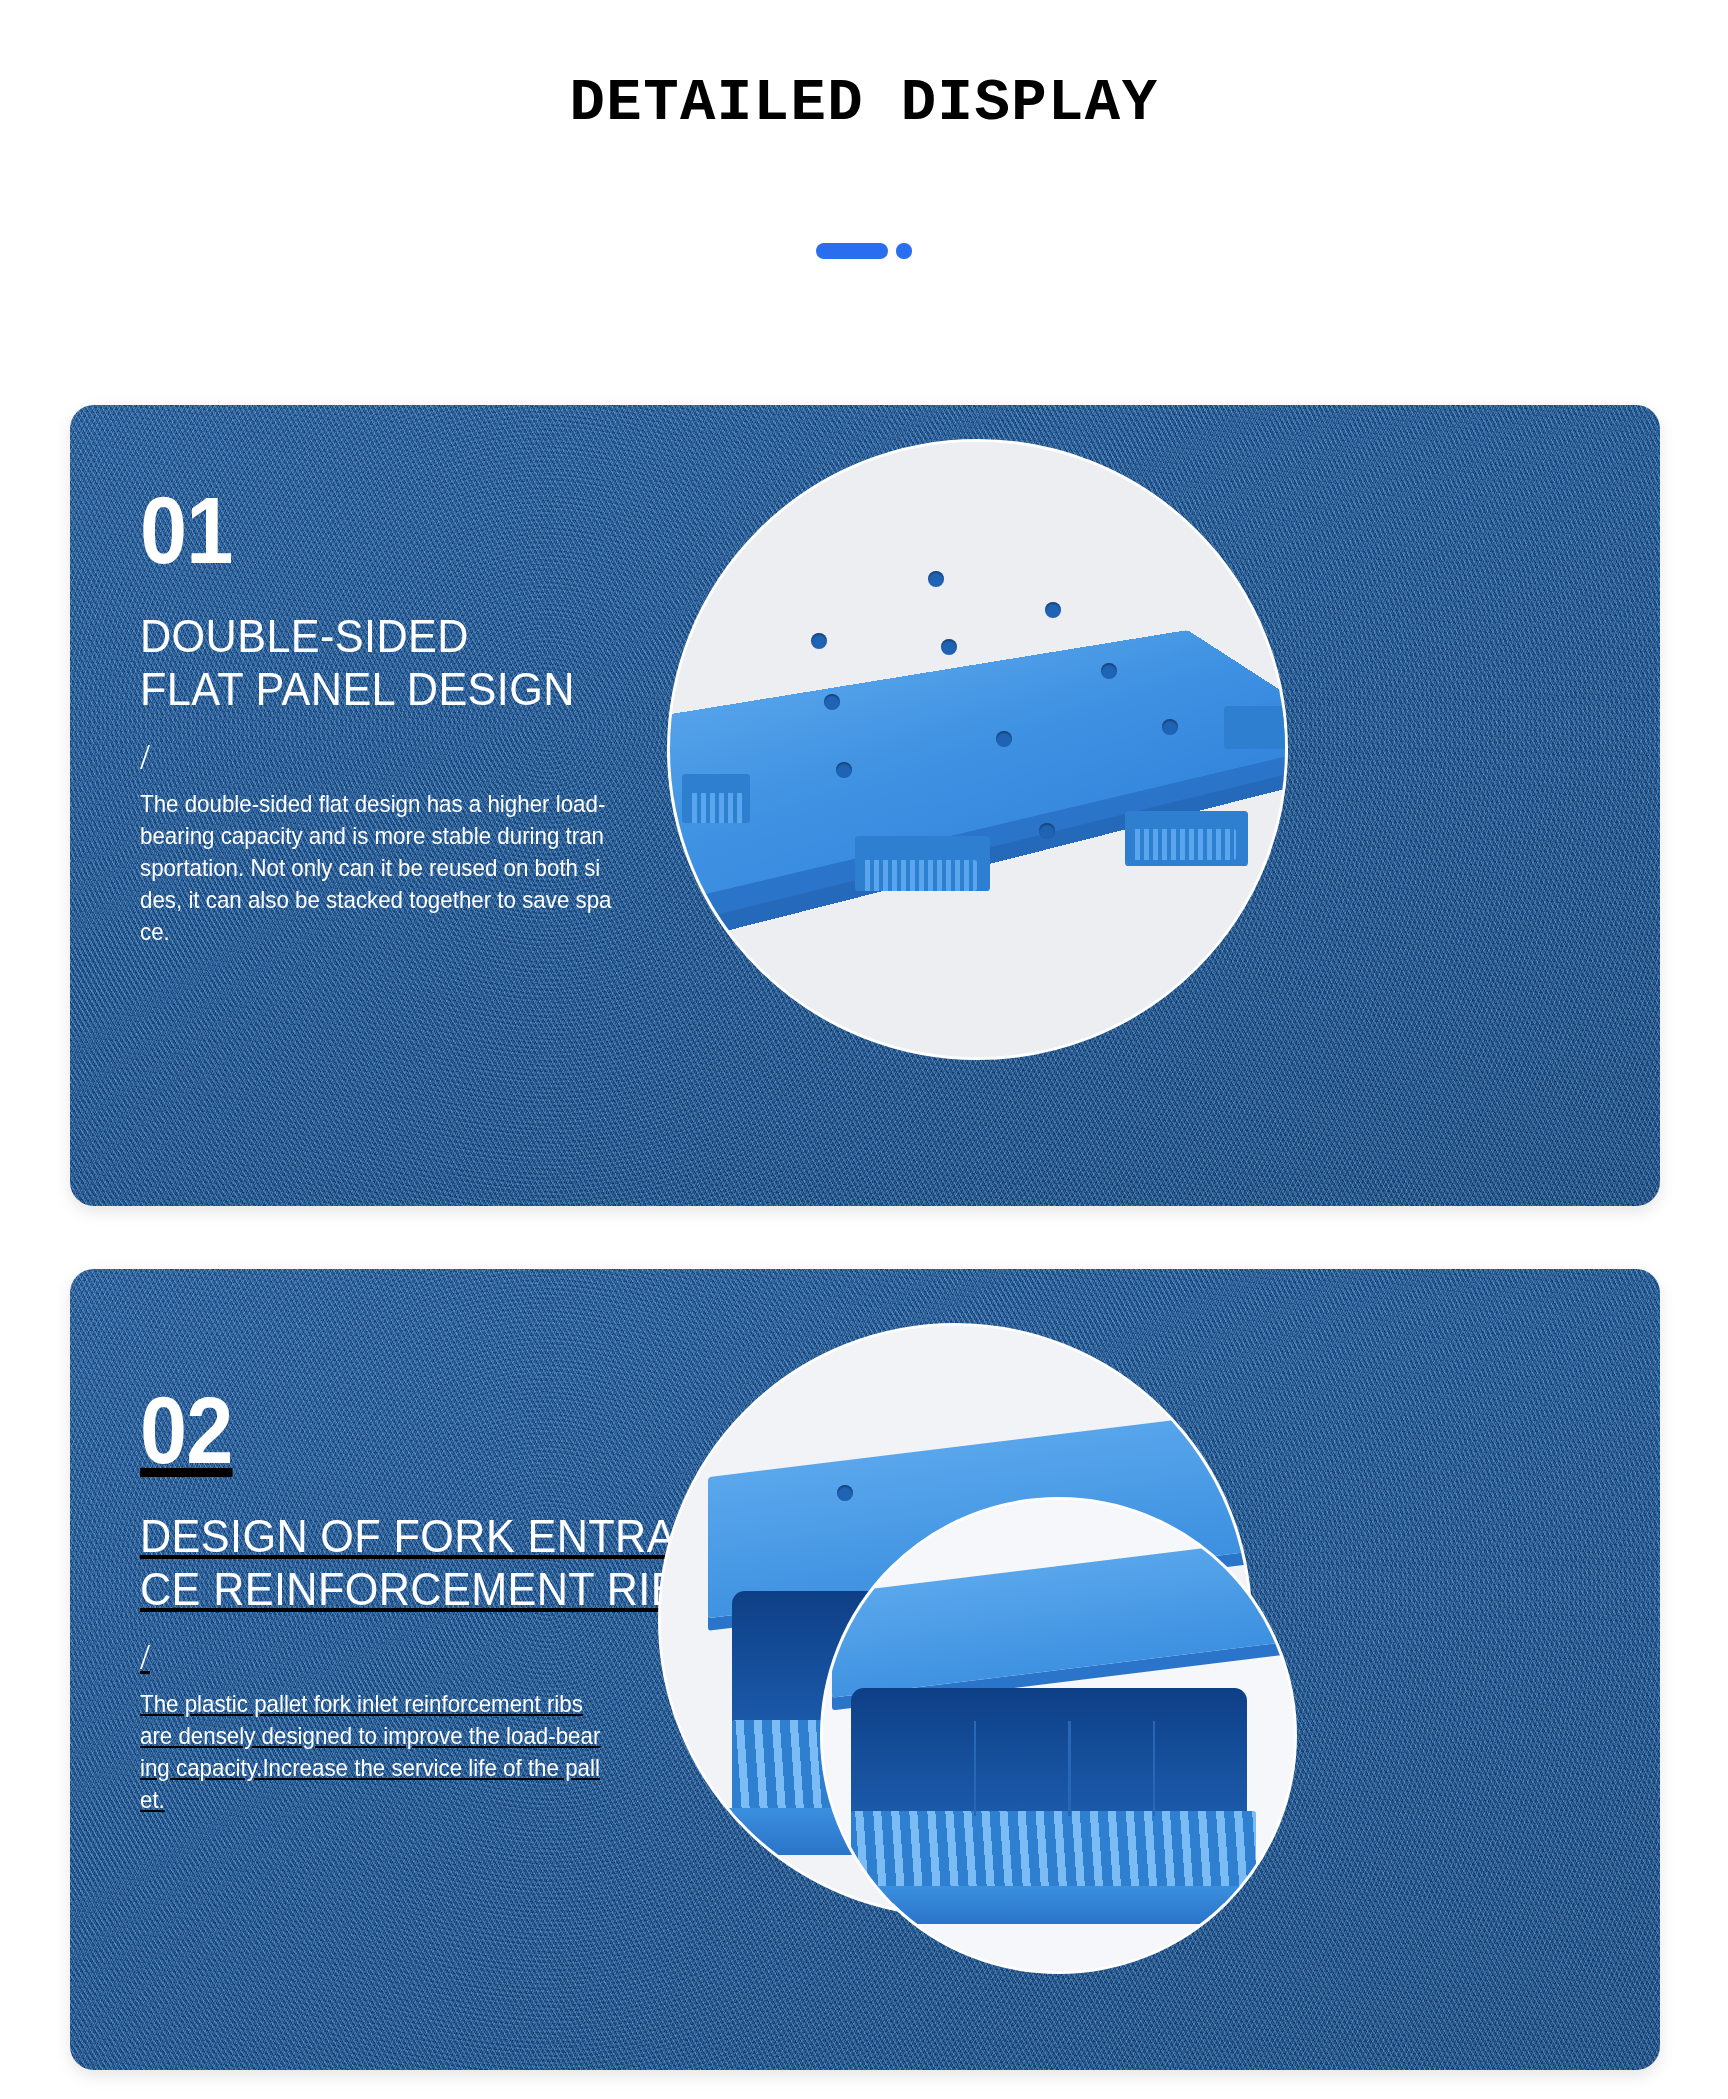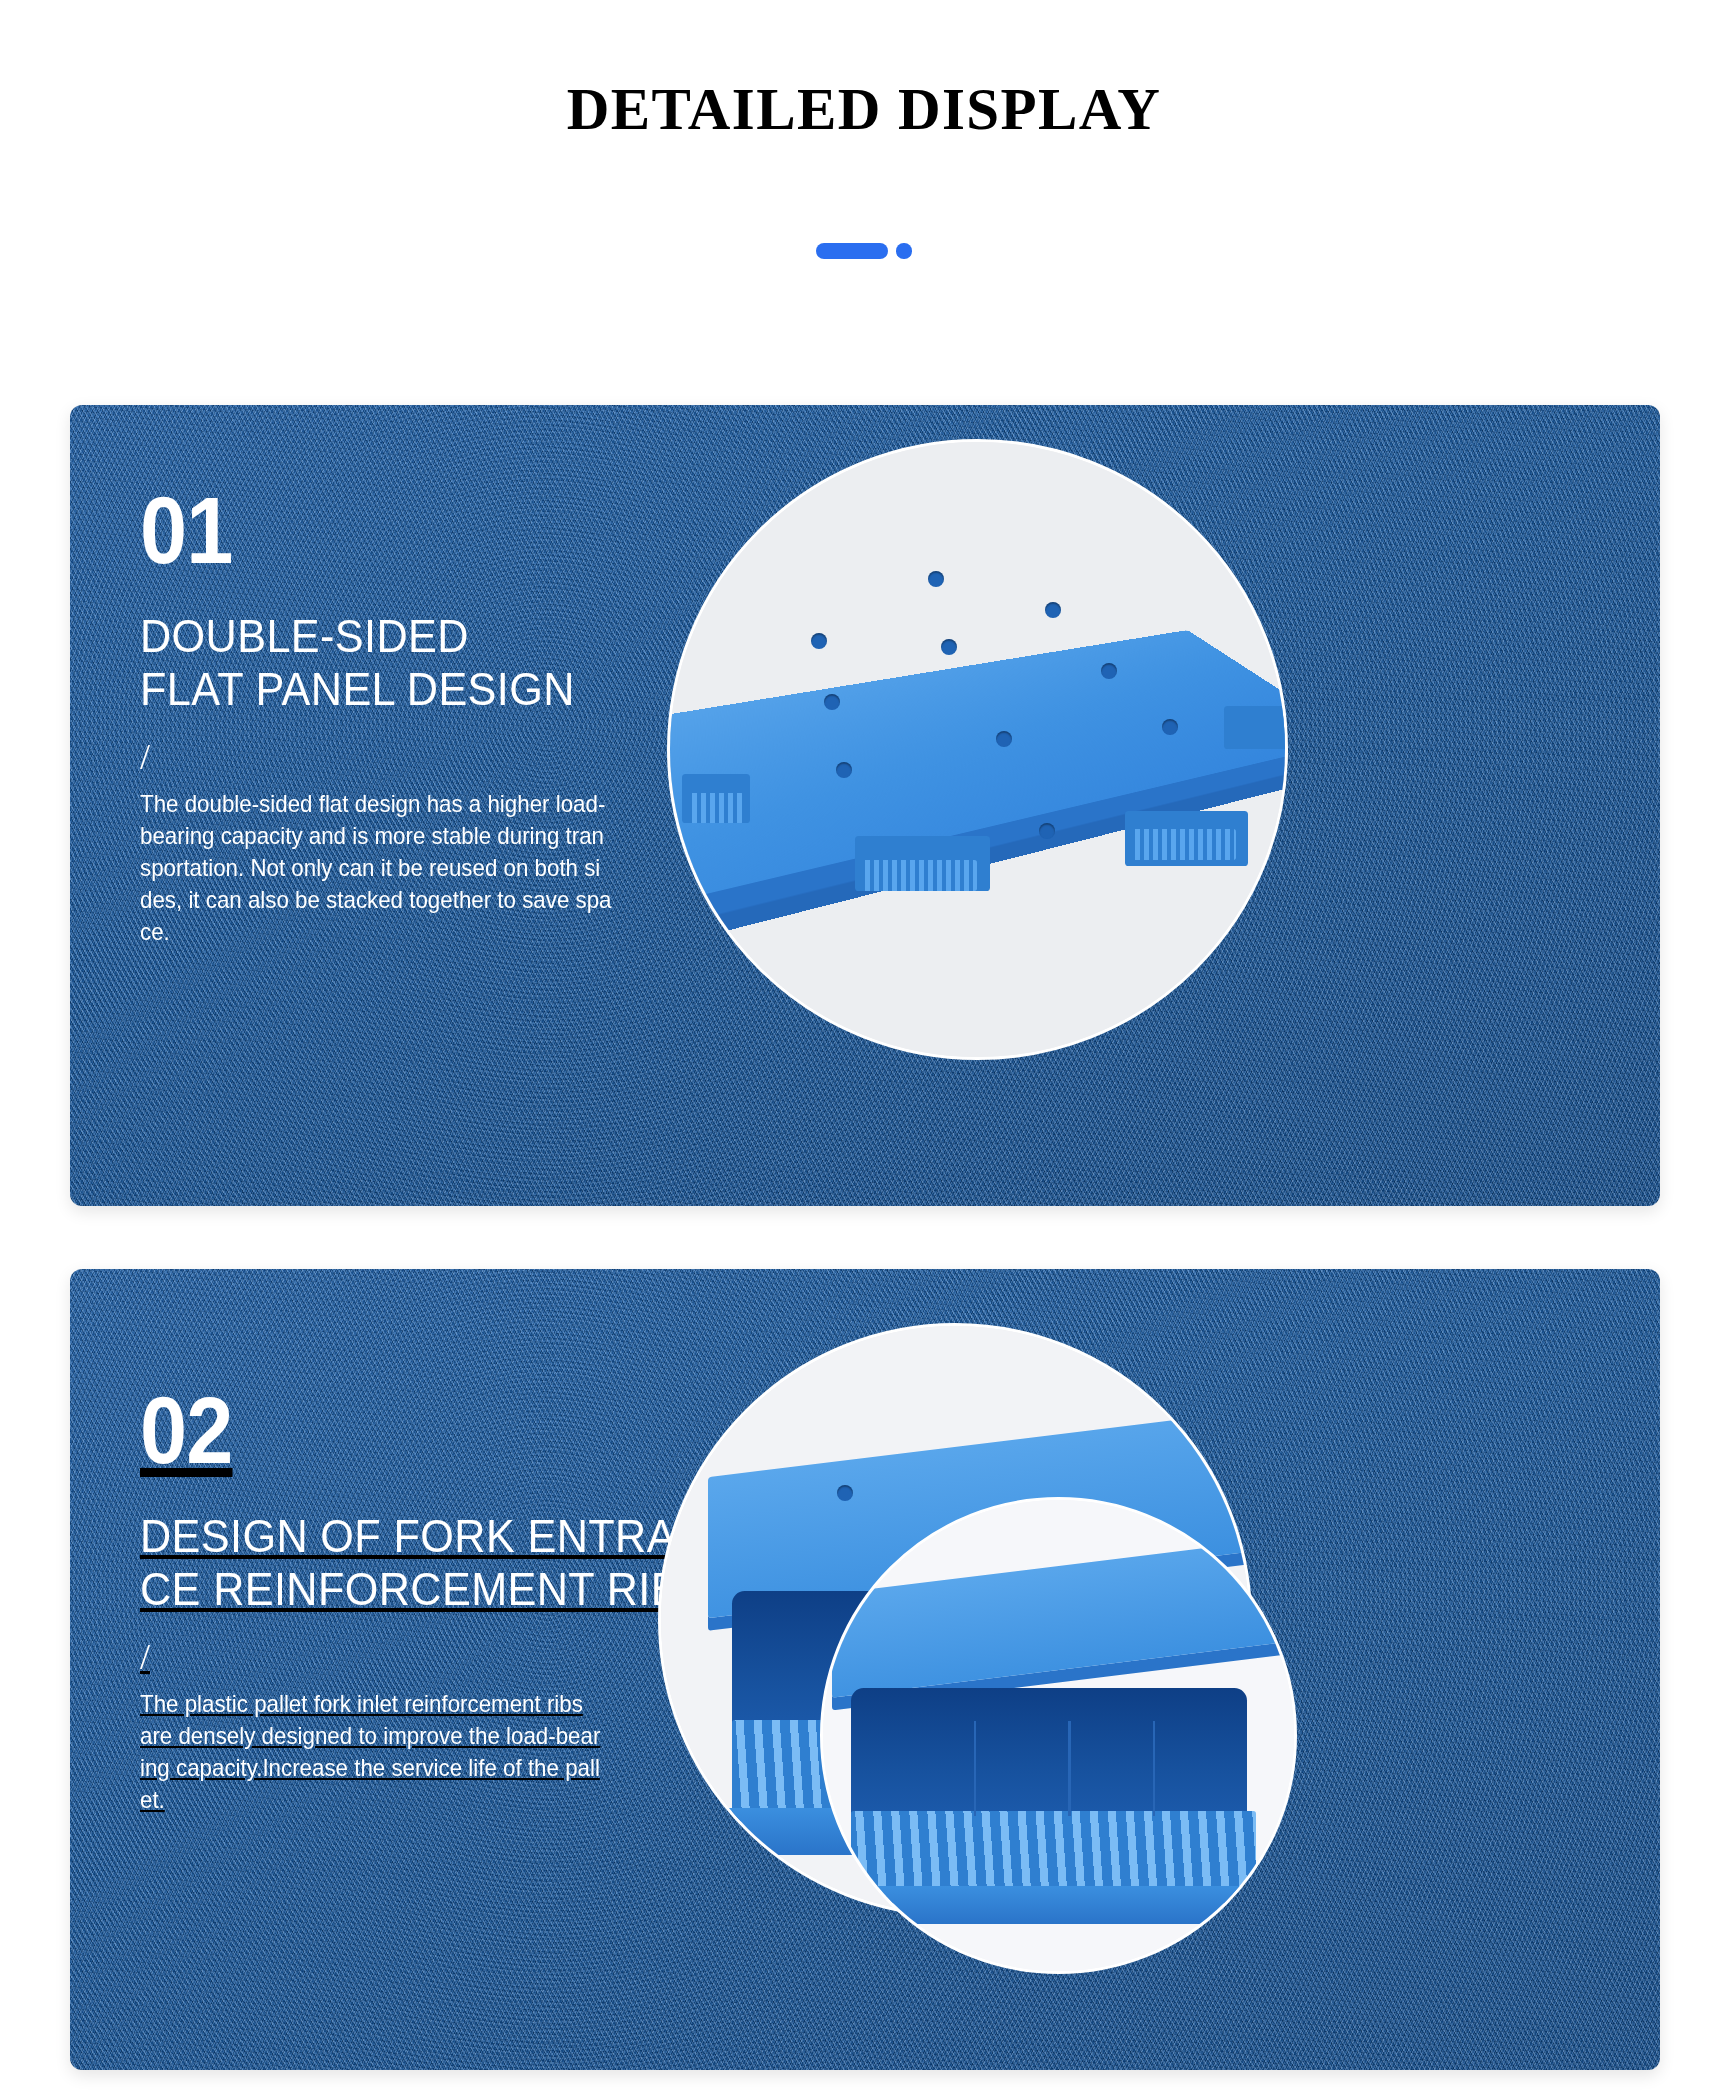--- a/index.html
+++ b/index.html
@@ -4,33 +4,33 @@
 <style>
   * { margin:0; padding:0; box-sizing:border-box; }
   html,body { width:1728px; height:2100px; background:#ffffff;
     font-family:"Liberation Sans", sans-serif; -webkit-font-smoothing:antialiased; }
 
   .page { position:relative; width:1728px; height:2100px; background:#fff; overflow:hidden; }
 
   
   .header { position:absolute; left:0; top:0; width:1728px; height:297px; }
   .page-title {
-    position:absolute; left:0; top:80px; width:1728px; text-align:center;
+    position:absolute; left:0; top:74px; width:1728px; text-align:center;
     font-size:59px; font-weight:bold; letter-spacing:1.4px; color:#000000;
-    font-family:Liberation Serif, serif; line-height:1;
+    font-family:Liberation Mono, monospace; line-height:1;
   }
   .deco { position:absolute; left:0; top:241px; width:1728px; height:20px;
     display:flex; align-items:center; justify-content:center; gap:8px; }
   .deco-bar { width:72px; height:15.3px; border-radius:8px; background:#2a6ef0; display:block; }
   .deco-dot { width:15.3px; height:15.3px; border-radius:50%; background:#2a6ef0; display:block; }
 
   
   .card {
     position:absolute; left:70px; width:1590px; height:801px;
-    border-radius:12px; overflow:hidden;
+    border-radius:24px; overflow:hidden;
     box-shadow:0 5.4px 16px rgba(0,0,0,0.10);
     background-color:#125aa8;
     background-image:
       repeating-linear-gradient(114deg, rgba(0,0,0,0.20) 0px, rgba(0,0,0,0.20) 0.9px, rgba(255,255,255,0.11) 0.9px, rgba(255,255,255,0.11) 1.8px, rgba(0,0,0,0.09) 1.8px, rgba(0,0,0,0.09) 3.6px, rgba(255,255,255,0.05) 3.6px, rgba(255,255,255,0.05) 4.5px),
       repeating-linear-gradient(61deg, rgba(0,0,0,0.16) 0px, rgba(0,0,0,0.16) 0.9px, rgba(255,255,255,0.13) 0.9px, rgba(255,255,255,0.13) 2.7px, rgba(0,0,0,0.07) 2.7px, rgba(0,0,0,0.07) 4.5px),
       repeating-linear-gradient(7deg, rgba(255,255,255,0.07) 0px, rgba(255,255,255,0.07) 1.8px, rgba(0,0,0,0.10) 1.8px, rgba(0,0,0,0.10) 2.7px, rgba(255,255,255,0.04) 2.7px, rgba(255,255,255,0.04) 5.4px),
       repeating-radial-gradient(circle at 30% 40%, rgba(255,255,255,0.07) 0px, rgba(255,255,255,0.07) 1.8px, rgba(0,0,0,0.08) 1.8px, rgba(0,0,0,0.08) 4.5px),
       linear-gradient(160deg, #1a63b4 0%, #125aa8 45%, #0e5099 100%);
   }
   #card-1 { top:405px; }

